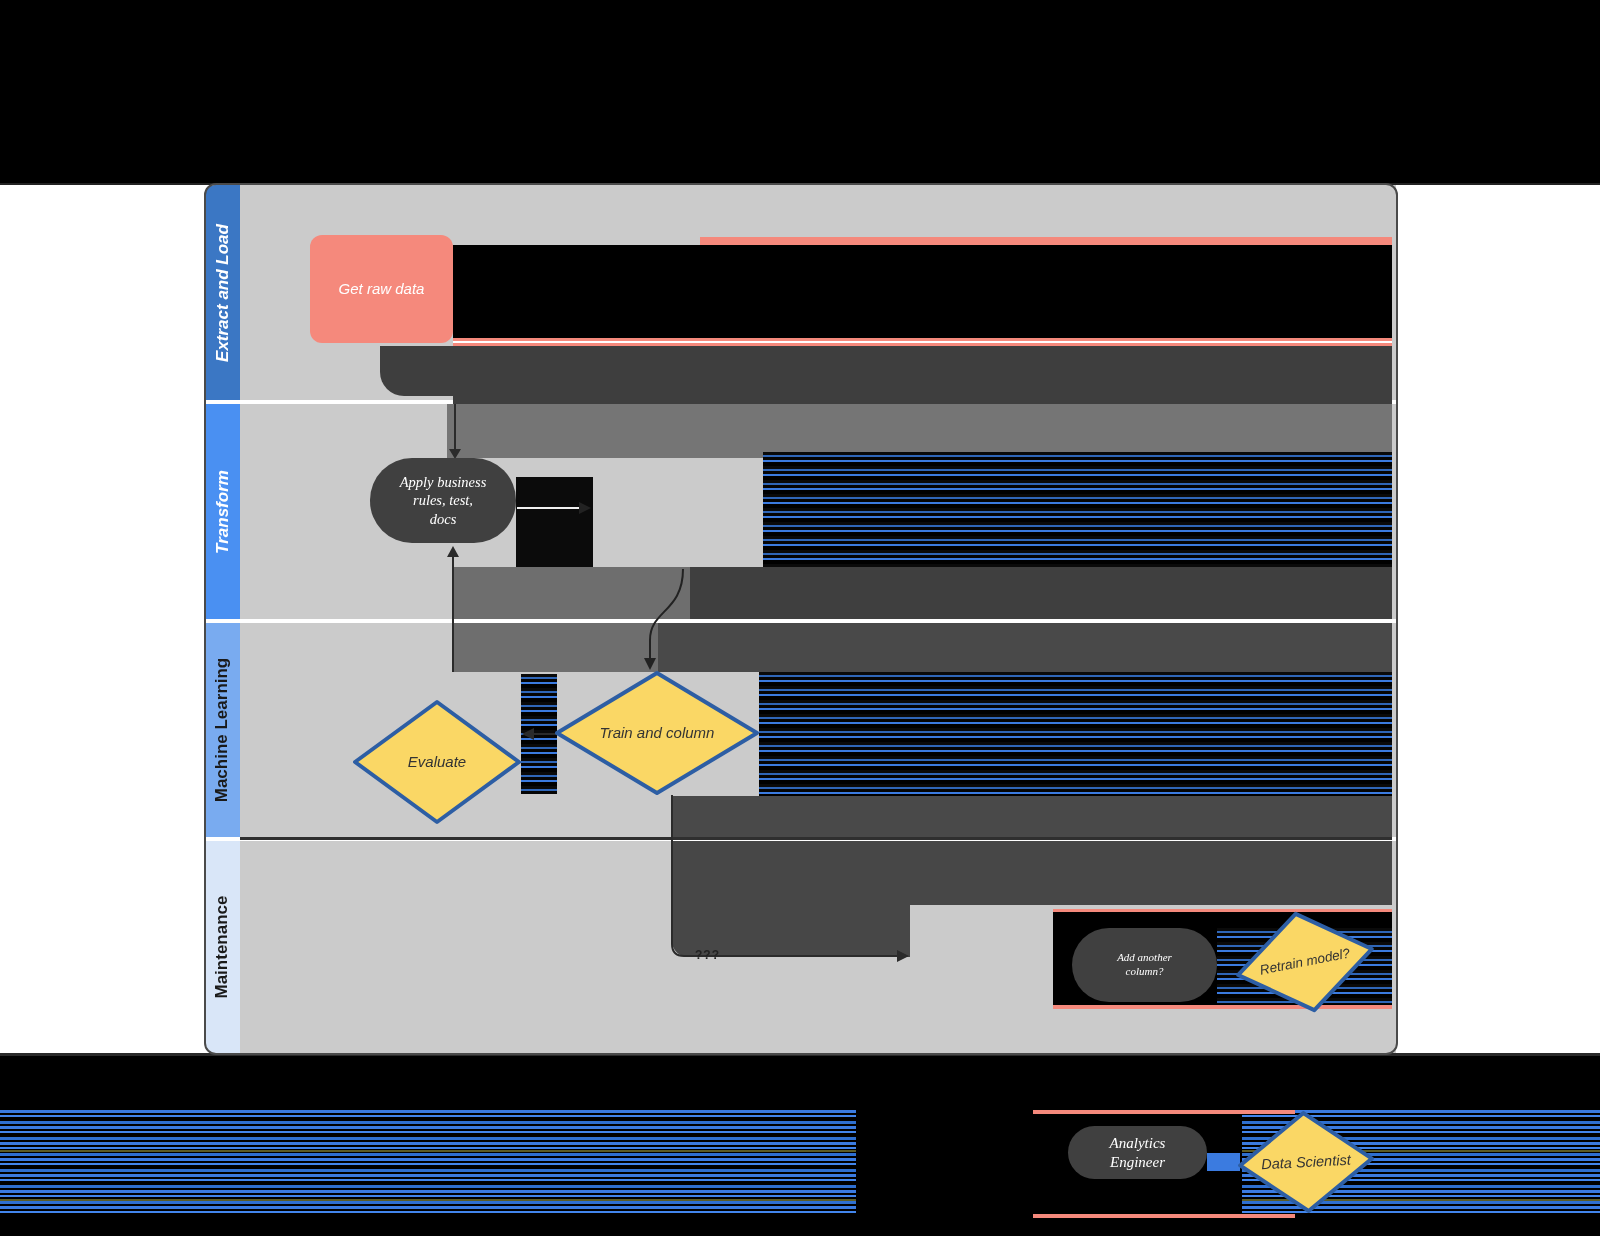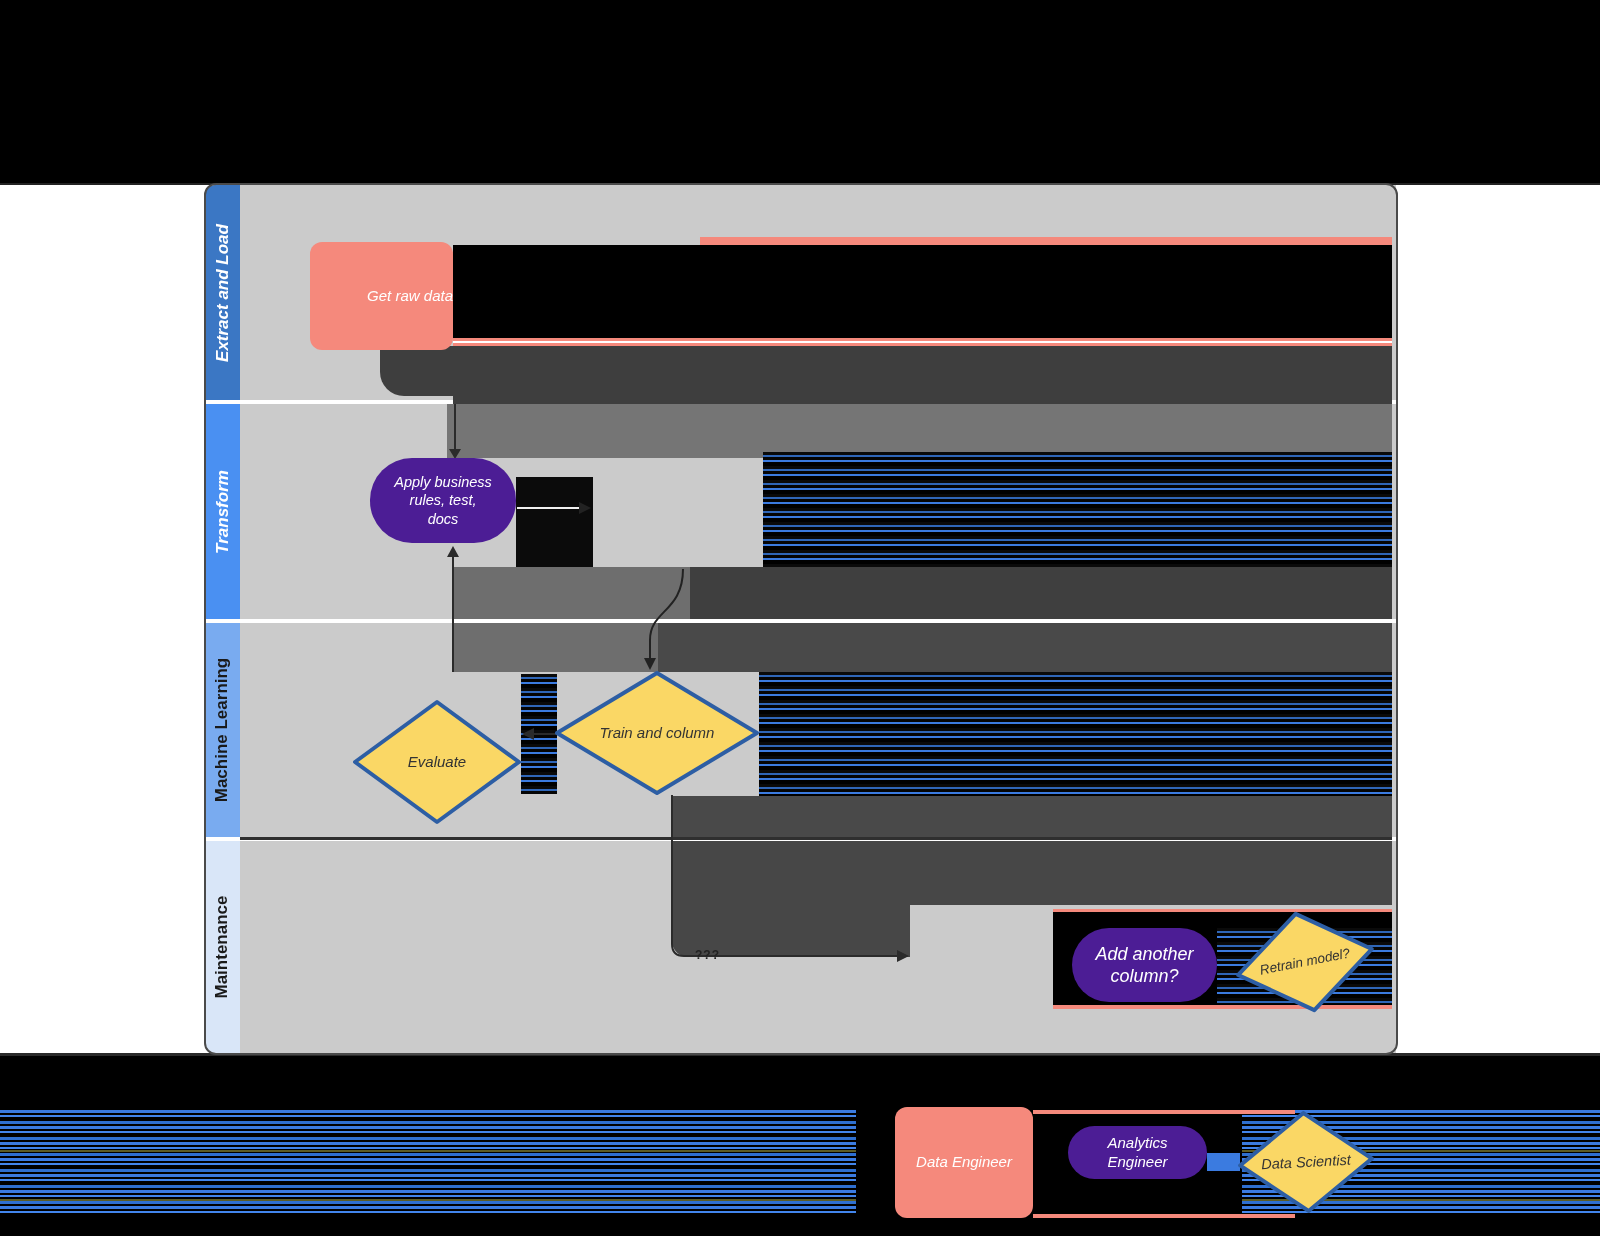--- a/index.html
+++ b/index.html
@@ -20,21 +20,21 @@
   .ll-3{background:#79ABF0;color:#1a1a1a;}
   .ll-4{background:#D9E6F8;color:#1a1a1a;border-bottom-left-radius:10px;}
   
   .blk{position:absolute;}
   .stripes-dark{background:repeating-linear-gradient(180deg,#0a0a0a 0 3px,#2f66b8 3px 5px,#050505 5px 8px,#3b7be0 8px 10px,#000 10px 14px);}
   .stripes-bright{background:repeating-linear-gradient(180deg,#3b7be0 0 3px,#000 3px 5px,#4285ec 5px 7px,#000 7px 11px,#2e6fd0 11px 14px,#000 14px 16px);}
   
   .node{position:absolute;display:flex;align-items:center;justify-content:center;text-align:center;
         font-style:italic;font-size:15px;line-height:1.25;white-space:pre-line;}
   .node-process{background:#F5897C;color:#fff;border-radius:12px;}
-  .node-stadium{background:#4c1d95;color:#fff;border-radius:42px;}
+  .node-stadium{background:#404040;color:#fff;border-radius:42px;font-family:Liberation Serif, serif;}
   .diamond{position:absolute;}
   .diamond .dlabel{position:absolute;inset:0;display:flex;align-items:center;justify-content:center;
         text-align:center;color:#333;font-style:italic;font-size:15px;line-height:1.25;white-space:pre-line;}
   .conn-label{position:absolute;color:#222;font-weight:bold;font-size:12px;letter-spacing:1px;}
   svg.connectors{position:absolute;left:0;top:0;pointer-events:none;}
 </style>
 </head>
 <body>
 
 <div id="canvas">
@@ -109,21 +109,21 @@
     <path d="M683,569 C683,612 650,610 650,640" stroke="#222" stroke-width="2" fill="none"></path>
     <line x1="650" y1="640" x2="650" y2="659" stroke="#222" stroke-width="2"></line>
     <polygon points="644,658 656,658 650,670" fill="#222"></polygon>
     <line x1="534" y1="734" x2="557" y2="734" stroke="#2b2b2b" stroke-width="2"></line>
     <polygon points="534,728 534,740 522,734" fill="#2b2b2b"></polygon>
     <path d="M672,795 L672,944 Q672,956 684,956 L898,956" stroke="#2b2b2b" stroke-width="2" fill="none"></path>
     <polygon points="897,950 897,962 909,956" fill="#2b2b2b"></polygon>
   </svg>
   <div class="conn-label" style="left:695px;top:948px;">???</div>
 
-  <div class="node node-process" style="left:310px;top:242px;width:143px;height:108px;justify-content:flex-end;">
+  <div class="node node-process" style="left:310px;top:235px;width:143px;height:108px;">
     <span>Get raw data</span></div>
 
   <div class="node node-stadium" style="left:370px;top:458px;width:146px;height:85px;font-size:14.5px;">
     <span>Apply business
 rules, test,
 docs</span></div>
 
 
   <div class="diamond" style="left:351px;top:698px;width:172px;height:128px;">
     <svg width="172" height="128" viewBox="0 0 172 128">
@@ -131,32 +131,30 @@
       </svg>
     <div class="dlabel">Evaluate</div></div>
 
   <div class="diamond" style="left:553px;top:669px;width:208px;height:128px;">
     <svg width="208" height="128" viewBox="0 0 208 128">
       <polygon points="104,4 204,64 104,124 4,64" fill="#FAD765" stroke="#2D5EA4" stroke-width="4" stroke-linejoin="round"></polygon>
       </svg>
     <div class="dlabel">Train and column</div></div>
 
 
-  <div class="node node-stadium" style="left:1072px;top:928px;width:145px;height:74px;font-size:18px;">
+  <div class="node node-stadium" style="left:1072px;top:928px;width:145px;height:74px;font-size:11px;">
     <span>Add another
 column?</span></div>
 
   <div class="diamond" style="left:1233px;top:909px;width:144px;height:106px;transform:rotate(-11deg);">
     <svg width="144" height="106" viewBox="0 0 144 106">
       <polygon points="72,4 140,53 72,102 4,53" fill="#FAD765" stroke="#2D5EA4" stroke-width="4" stroke-linejoin="round"></polygon>
       </svg>
     <div class="dlabel" style="font-size:13.5px;">Retrain model?</div></div>
 
-  <div class="node node-process" style="left:895px;top:1107px;width:138px;height:111px;">
-    <span>Data Engineer</span></div>
 
   <div class="node node-stadium" style="left:1068px;top:1126px;width:139px;height:53px;">
     <span>Analytics
 Engineer</span></div>
 
   <div class="diamond" style="left:1236px;top:1109px;width:140px;height:106px;transform:rotate(-3deg);">
     <svg width="140" height="106" viewBox="0 0 140 106">
       <polygon points="70,4 136,53 70,102 4,53" fill="#FAD765" stroke="#2D5EA4" stroke-width="4" stroke-linejoin="round"></polygon>
       </svg>
     <div class="dlabel" style="font-size:14.5px;">Data Scientist</div></div>

